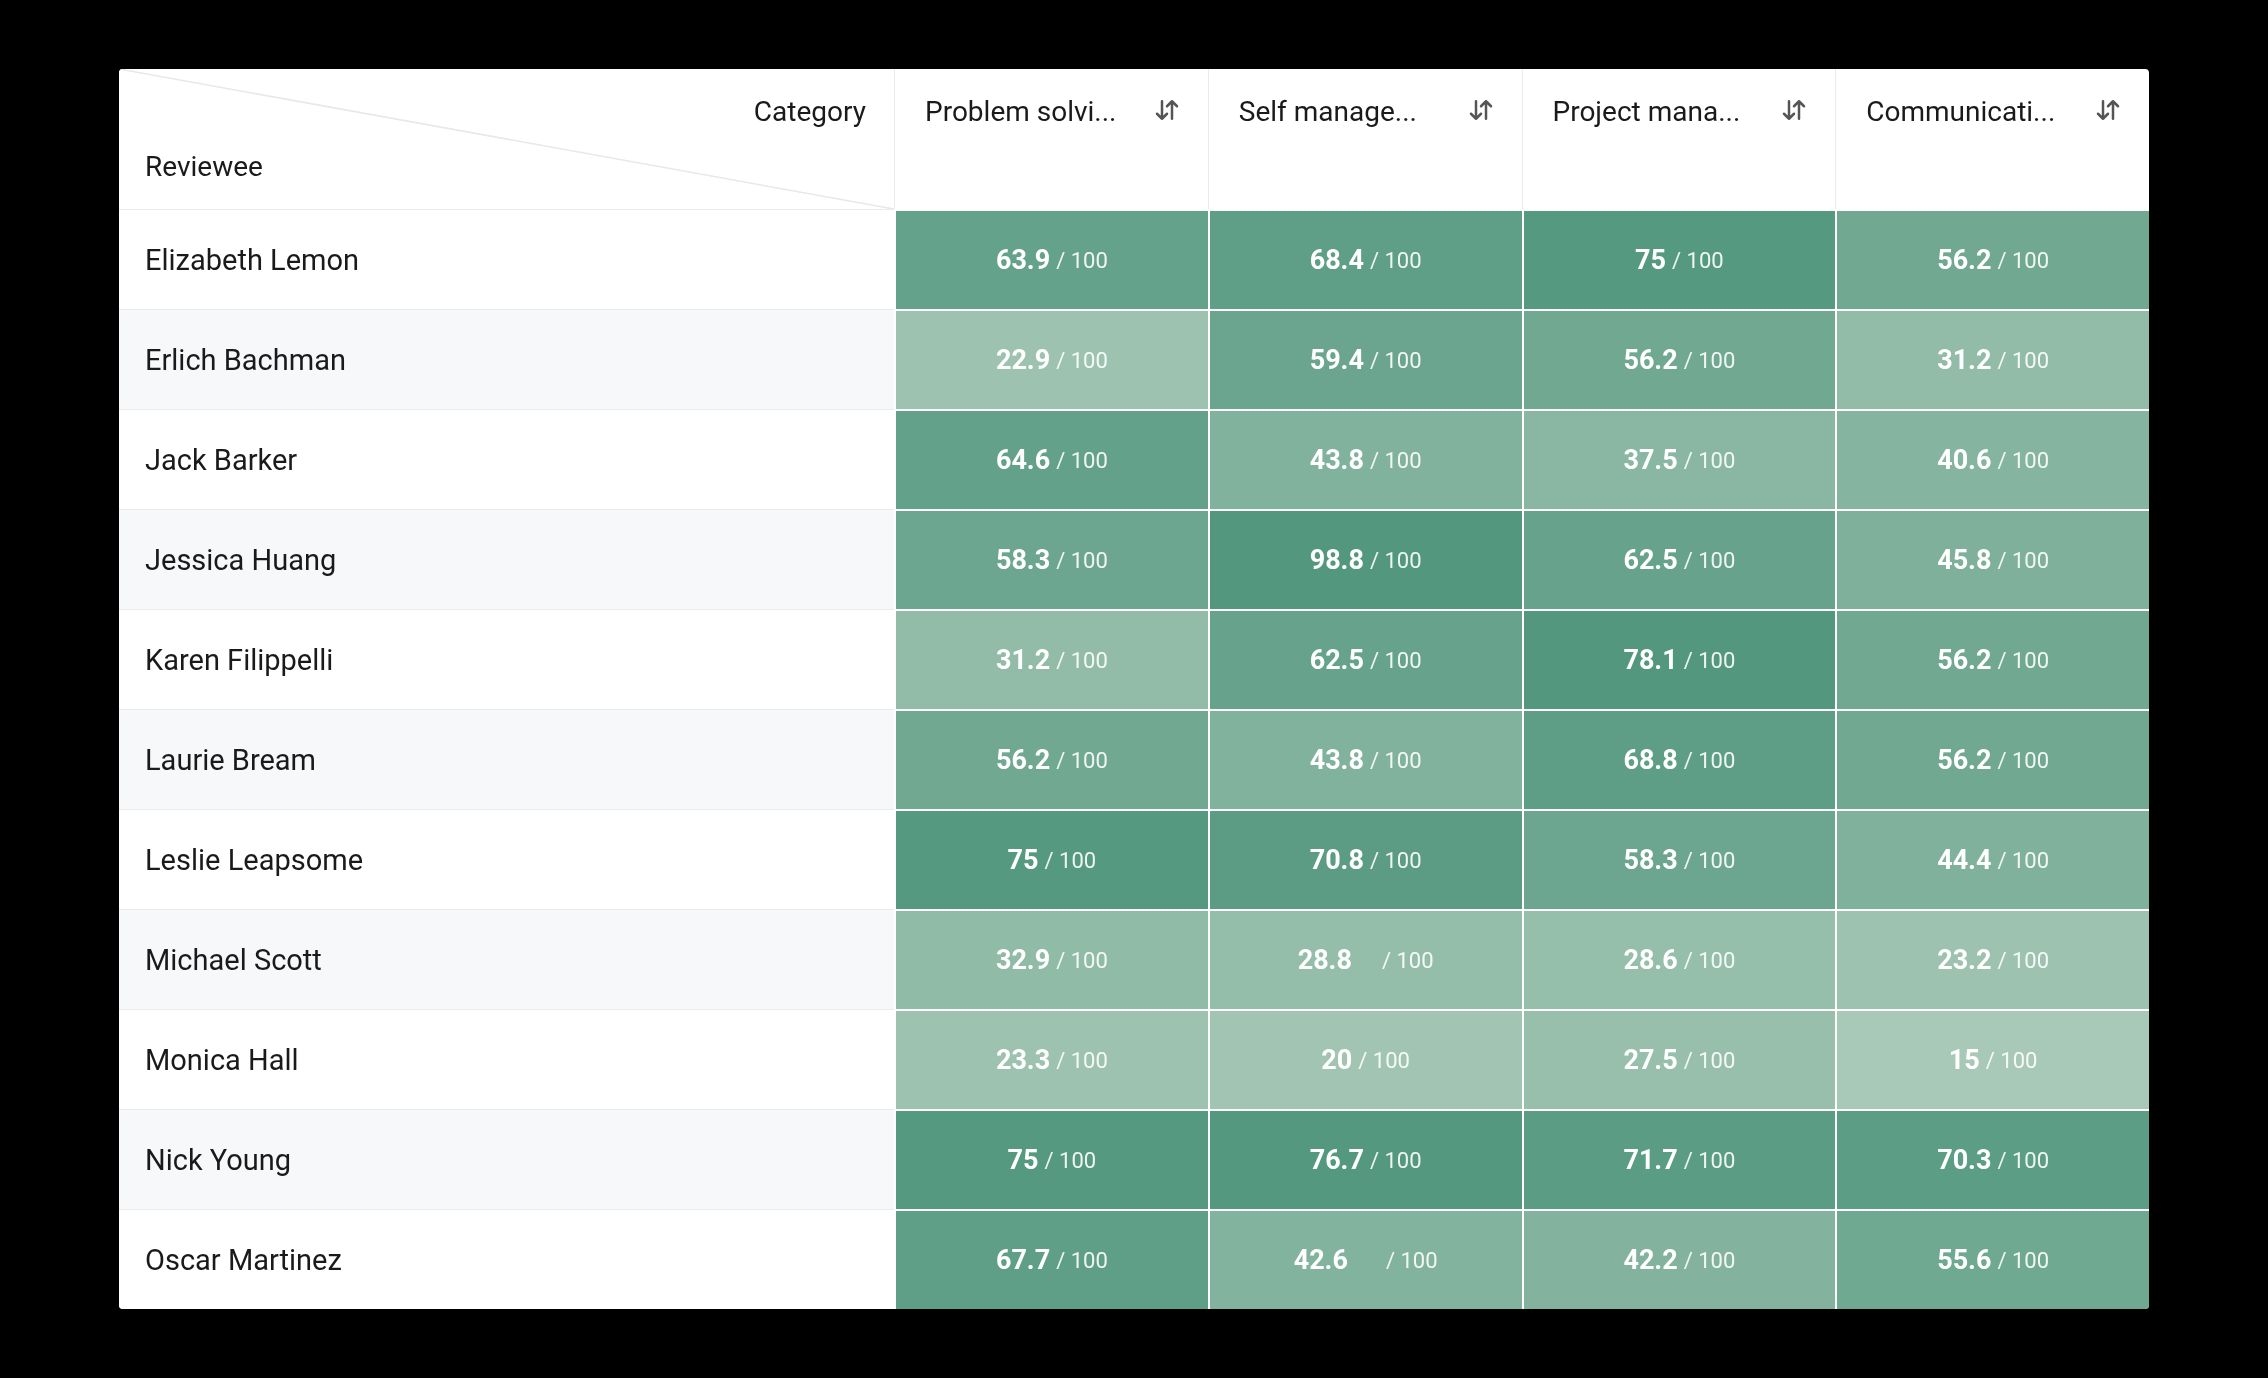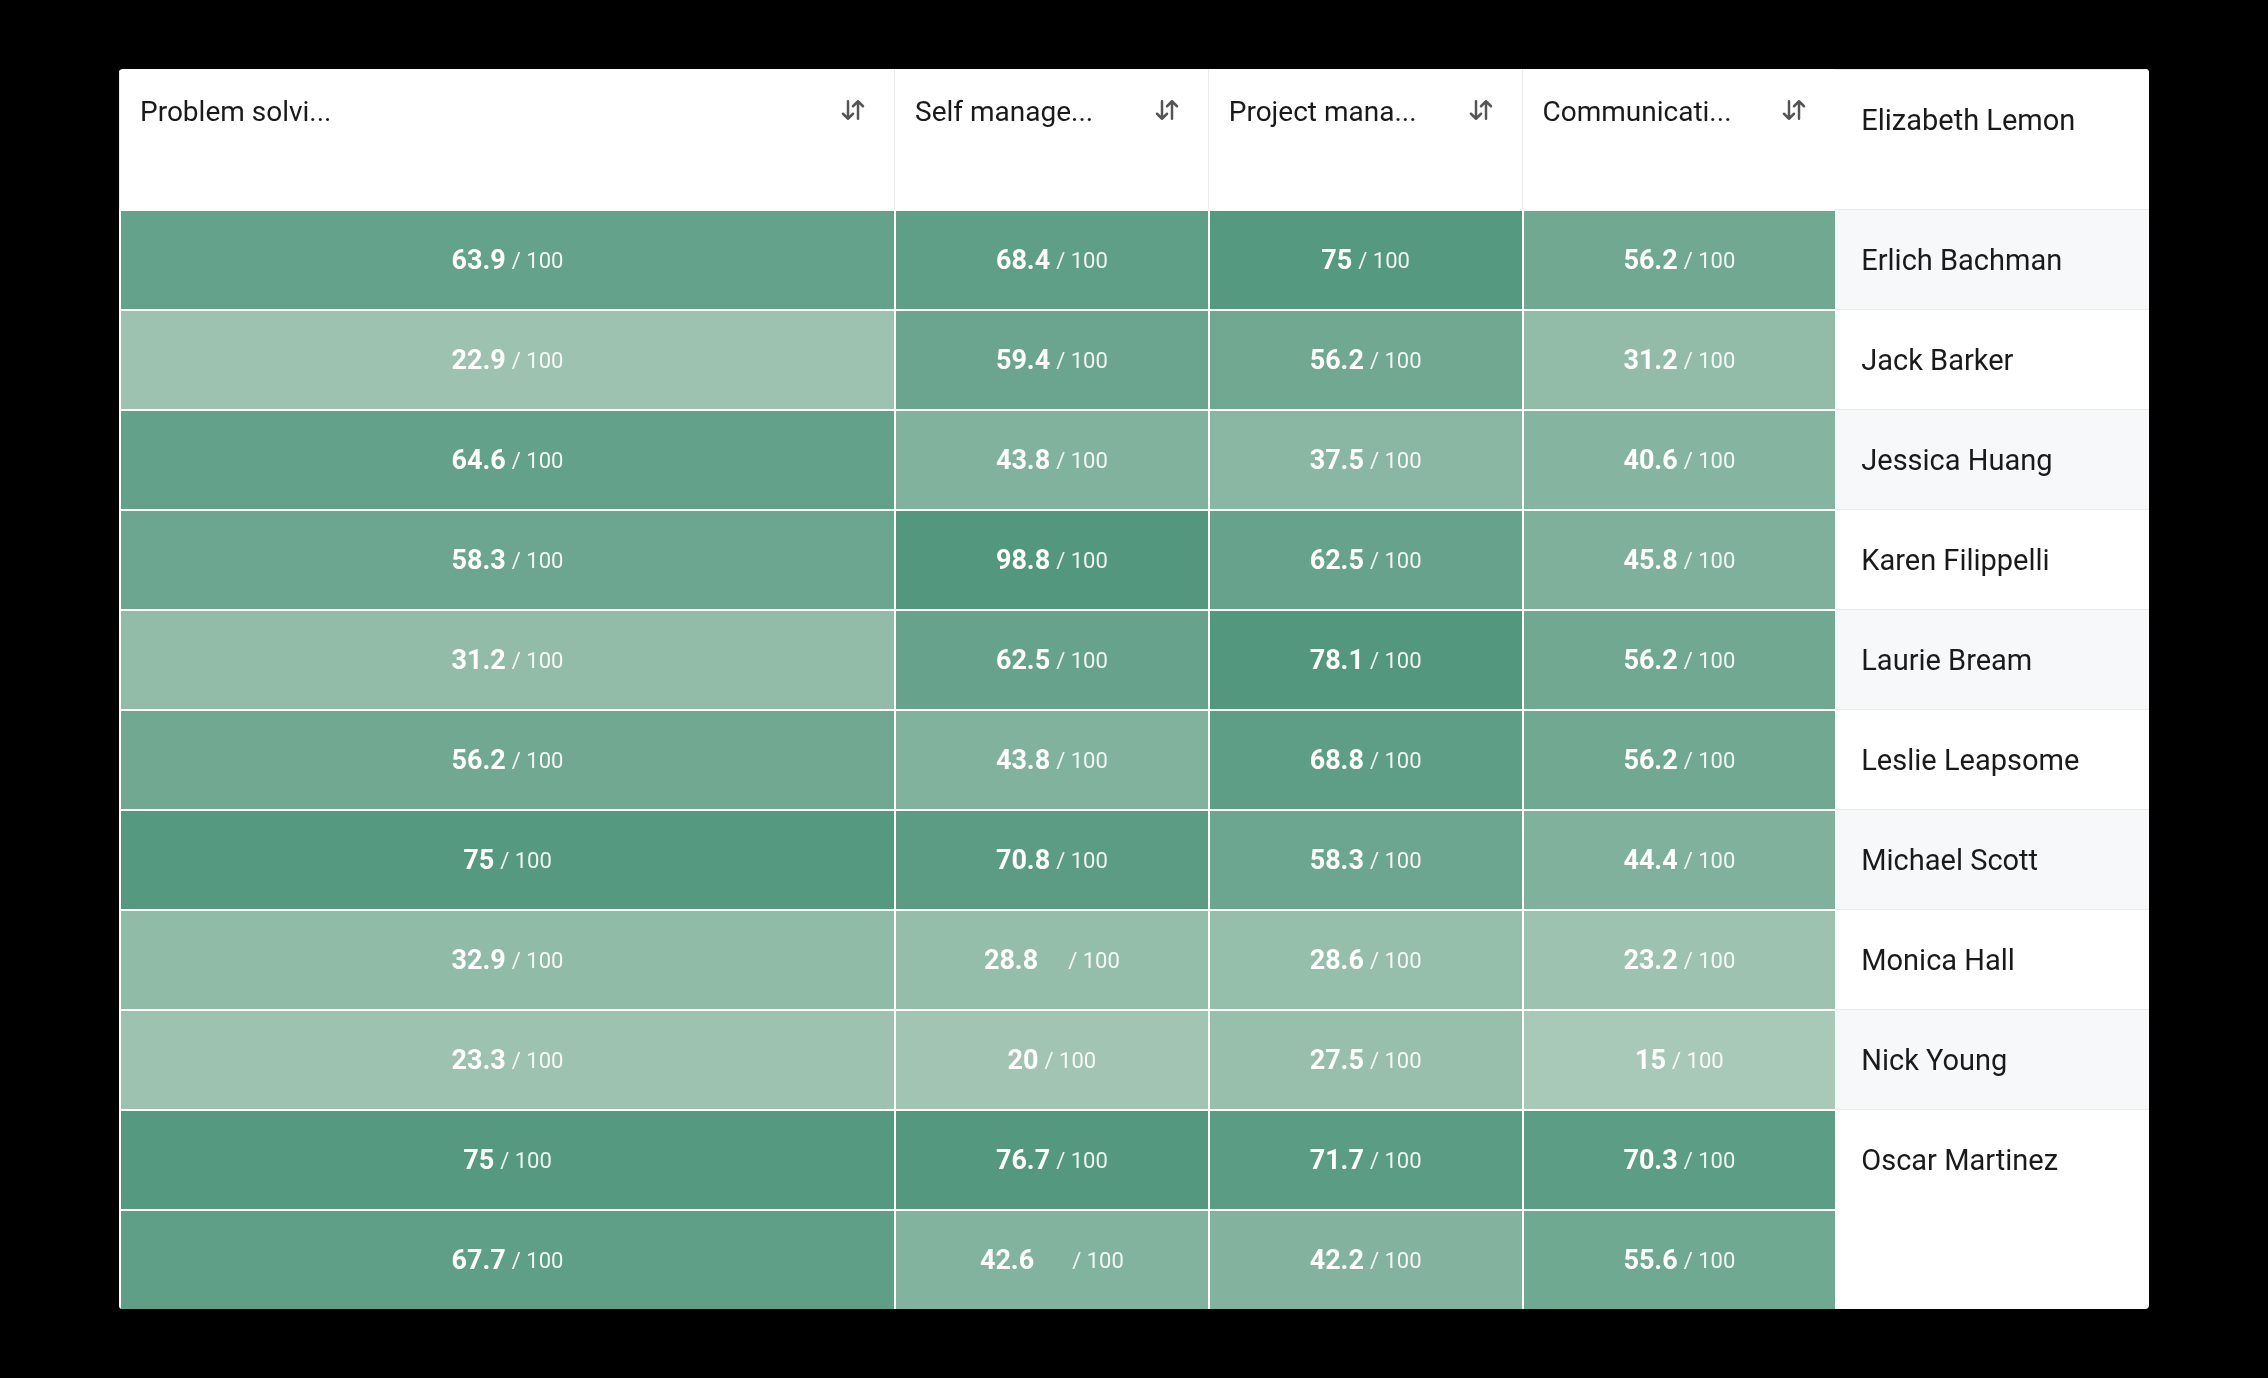--- a/index.html
+++ b/index.html
@@ -48,21 +48,21 @@
     left: 26px;
     font-size: 28px;
     color: #1a1a1a;
   }
   .hdr-col {
     height: 140px;
     border-left: 1px solid #e9ecef;
     display: flex;
     align-items: flex-start;
     justify-content: space-between;
-    padding: 26px 26px 0 20px;
+    padding: 26px 26px 0 30px;
     cursor: pointer;
   }
   .hdr-col .title {
     font-size: 28px;
     color: #1a1a1a;
     white-space: nowrap;
     overflow: hidden;
     text-overflow: ellipsis;
     max-width: 210px;
   }
@@ -108,20 +108,27 @@
   }
   #table-body { display: contents; }
   .row { display: contents; }
 </style>
 </head>
 <body>
 
 <div class="card">
   <div class="grid">
 
+    <div class="hdr-diag">
+      <svg viewBox="0 0 775 140" preserveAspectRatio="none">
+        <line x1="0" y1="0" x2="775" y2="140" stroke="#e5e8ec" stroke-width="1.5"></line>
+      </svg>
+      <span class="lbl-cat">Category</span>
+      <span class="lbl-rev">Reviewee</span>
+    </div>
 
     <div class="hdr-col">
       <span class="title">Problem solvi...</span>
       <span class="sort-ic">
         <svg viewBox="0 0 24 24" fill="none" stroke="currentColor" stroke-width="2" stroke-linecap="round">
           <path d="M8 5v14M8 19l-4-4M8 19l4-4"></path>
             <path d="M16 19V5M16 5l-4 4M16 5l4 4"></path>
         </svg>
       </span>
     </div>

